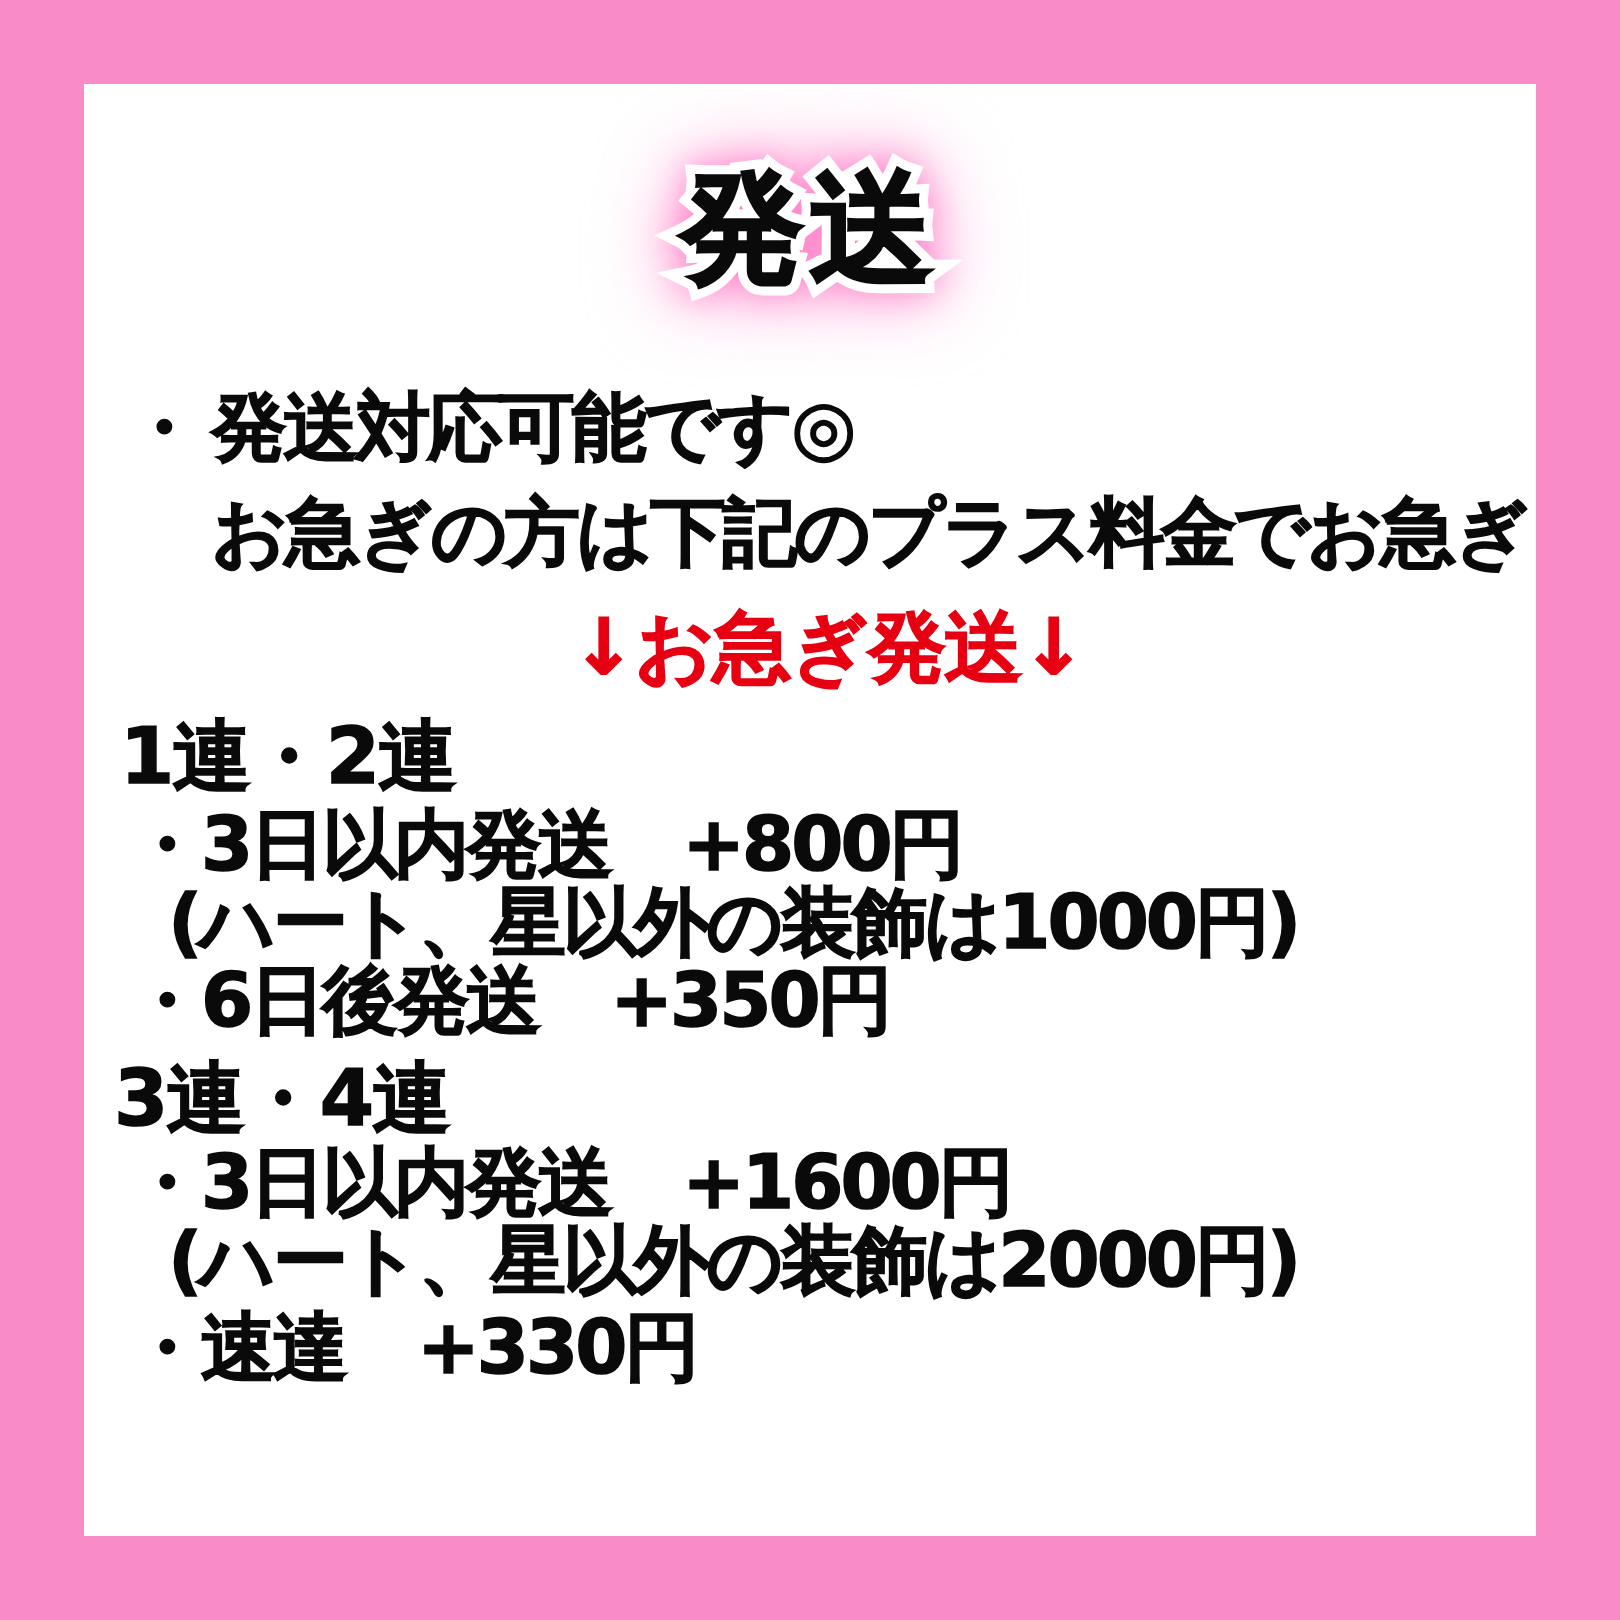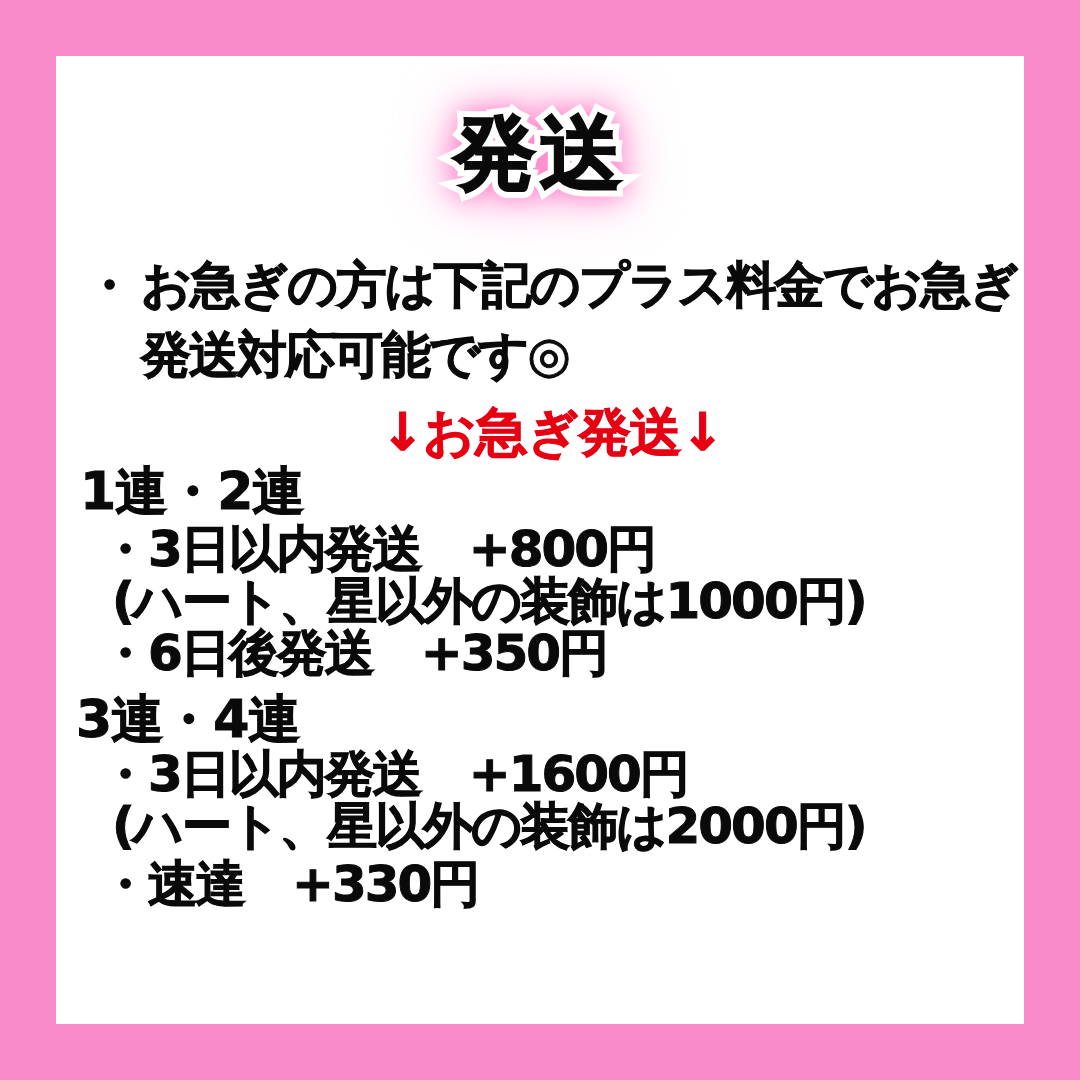--- a/index.html
+++ b/index.html
@@ -98,29 +98,29 @@
     margin-top: 12px;
     margin-left: 24px;
     font-size: 52px;
     line-height: 60px;
     letter-spacing: -1px;
     color: var(--accent-red, #e60012);
     text-align: center;
     -webkit-text-stroke: 1px var(--accent-red, #e60012);
   }
   .group-header {
-    margin-top: 0;
+    margin-top: 14px;
     margin-left: 24px;
     font-size: 52px;
     line-height: 58px;
     letter-spacing: -1px;
     -webkit-text-stroke: 1px var(--text-black, #0a0a0a);
   }
   .item {
-    margin-left: 44px;
+    margin-left: 30px;
     font-size: 50px;
     line-height: 52px;
     letter-spacing: -2px;
     -webkit-text-stroke: 1px var(--text-black, #0a0a0a);
   }
   .item.mt3 { margin-top: 3px; }
   .note {
     margin-left: 56px;
     font-size: 50px;
     line-height: 52px;
@@ -140,22 +140,22 @@
       <h1 class="title">
         <span class="layer glow-outer" aria-hidden="true">発送</span>
         <span class="layer glow-inner" aria-hidden="true">発送</span>
         <span class="layer stroke" aria-hidden="true">発送</span>
         <span class="layer fill">発送</span>
       </h1>
     </div>
 
     <div class="intro">
       <span class="bullet">・</span>
+      <div class="line">発送対応可能です◎</div>
       <div class="line">お急ぎの方は下記のプラス料金でお急ぎ</div>
-      <div class="line">発送対応可能です◎</div>
     </div>
 
     <div class="rush-heading line">↓お急ぎ発送↓</div>
 
     <div class="group-header line">1連・2連</div>
     <div class="item mt3 line">・3日以内発送　+800円</div>
     <div class="note line">(ハート、星以外の装飾は1000円)</div>
     <div class="item line">・6日後発送　+350円</div>
 
     <div class="group-header second line">3連・4連</div>

